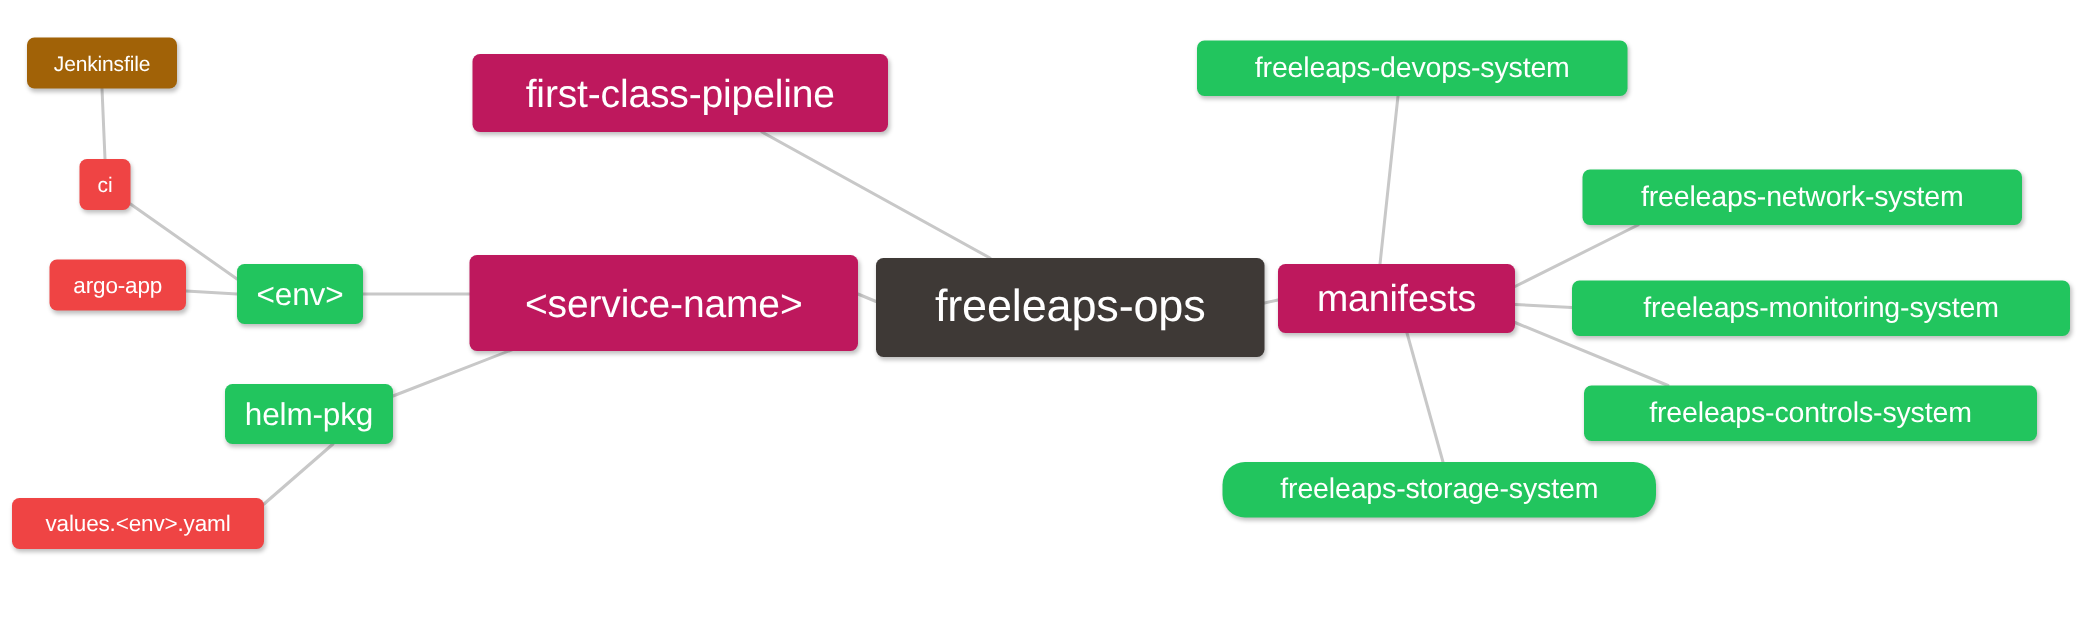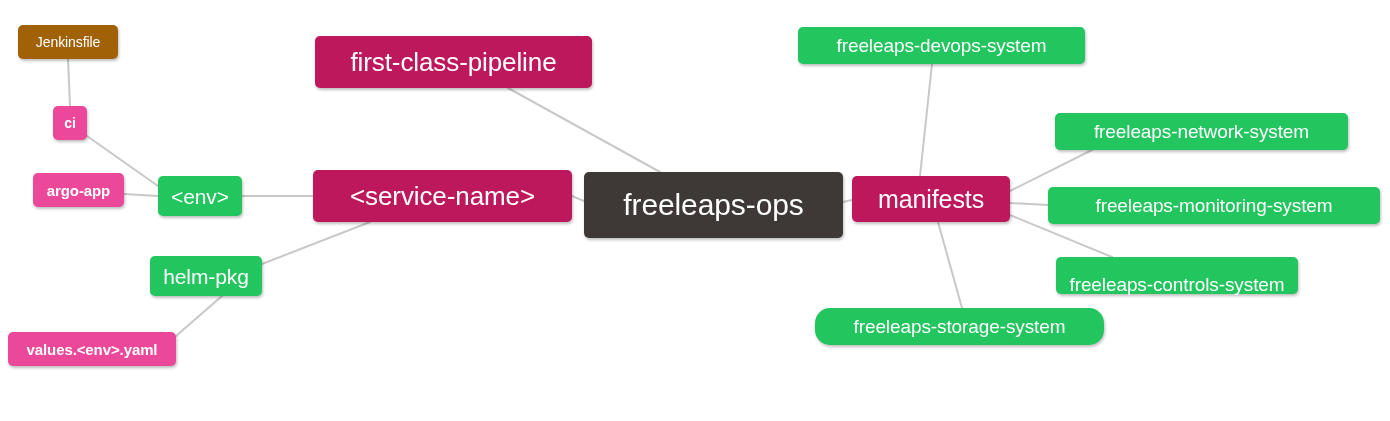--- a/index.html
+++ b/index.html
@@ -32,21 +32,21 @@
     border-radius: 5px;
     white-space: nowrap;
     box-shadow: 1px 2px 3px rgba(0,0,0,0.25);
     letter-spacing: -0.1px;
     line-height: 1;
     user-select: none;
   }
   .n-root   { background: #3e3936; }
   .n-blue   { background: #be185d; }
   .n-green  { background: #22c55e; }
-  .n-red    { background: #ec4899; font-weight: bold; }
+  .n-red    { background: #ef4444; }
   .n-orange { background: #a16207; }
 </style>
 </head>
 <body>
 
 <div id="canvas" style="width: 1390px; height: 421px; background: rgb(255, 255, 255);">
   <svg id="edges" width="1390" height="421" viewBox="0 0 1390 421">
       <line x1="68" y1="59" x2="70" y2="106" stroke="#c8c8c8" stroke-width="2" stroke-linecap="round"></line>
       <line x1="87" y1="136" x2="158" y2="186" stroke="#c8c8c8" stroke-width="2" stroke-linecap="round"></line>
       <line x1="124" y1="194" x2="158" y2="196" stroke="#c8c8c8" stroke-width="2" stroke-linecap="round"></line>
@@ -77,38 +77,38 @@
       </div>
       <div class="node n-green" style="left: 150px; top: 256px; width: 112px; height: 40px; font-size: 21px; color: rgb(255, 255, 255);">
         <span>helm-pkg</span>
       </div>
       <div class="node n-red" style="left: 8px; top: 332px; width: 168px; height: 34px; font-size: 15px; color: rgb(255, 255, 255);">
         <span>values.&lt;env&gt;.yaml</span>
       </div>
       <div class="node n-blue" style="left: 315px; top: 36px; width: 277px; height: 52px; font-size: 26px; color: rgb(255, 255, 255);">
         <span>first-class-pipeline</span>
       </div>
-      <div class="node n-blue" style="left: 313px; top: 170px; width: 259px; height: 52px; font-size: 26px; color: rgb(255, 255, 255);">
+      <div class="node n-blue" style="left: 313px; top: 170px; width: 259px; height: 64px; font-size: 26px; color: rgb(255, 255, 255);">
         <span>&lt;service-name&gt;</span>
       </div>
       <div class="node n-root" style="left: 584px; top: 172px; width: 259px; height: 66px; font-size: 30px; color: rgb(255, 255, 255); justify-content: center;">
         <span>freeleaps-ops</span>
       </div>
       <div class="node n-blue" style="left: 852px; top: 176px; width: 158px; height: 46px; font-size: 25px; color: rgb(255, 255, 255);">
         <span>manifests</span>
       </div>
       <div class="node n-green" style="left: 798px; top: 27px; width: 287px; height: 37px; font-size: 19px; color: rgb(255, 255, 255);">
         <span>freeleaps-devops-system</span>
       </div>
       <div class="node n-green" style="left: 1055px; top: 113px; width: 293px; height: 37px; font-size: 19px; color: rgb(255, 255, 255);">
         <span>freeleaps-network-system</span>
       </div>
       <div class="node n-green" style="left: 1048px; top: 187px; width: 332px; height: 37px; font-size: 19px; color: rgb(255, 255, 255);">
         <span>freeleaps-monitoring-system</span>
       </div>
-      <div class="node n-green" style="left: 1056px; top: 257px; width: 242px; height: 37px; font-size: 19px; color: rgb(255, 255, 255); align-items: flex-end;">
+      <div class="node n-green" style="left: 1056px; top: 257px; width: 302px; height: 37px; font-size: 19px; color: rgb(255, 255, 255);">
         <span>freeleaps-controls-system</span>
       </div>
       <div class="node n-green" style="left: 815px; top: 308px; width: 289px; height: 37px; font-size: 19px; color: rgb(255, 255, 255); border-radius: 15px;">
         <span>freeleaps-storage-system</span>
       </div>
     </div>
 </div>
 
 </body></html>

